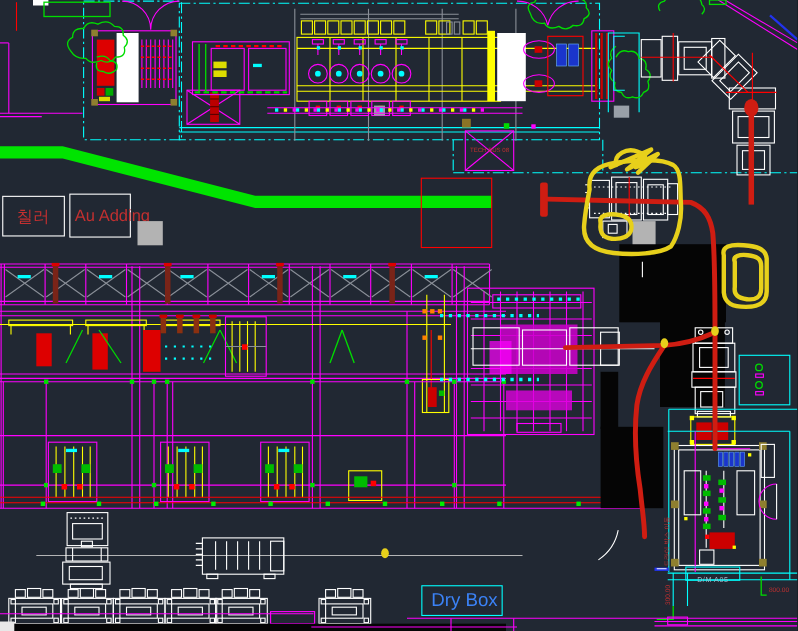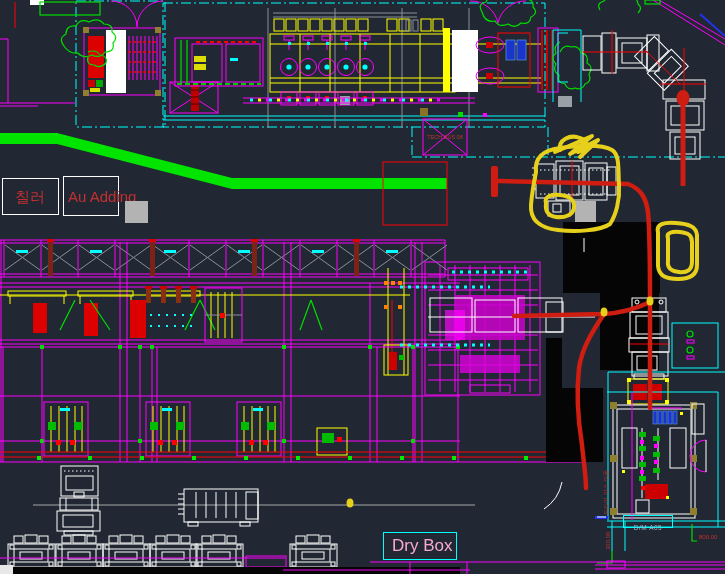--- a/index.html
+++ b/index.html
@@ -666,21 +666,21 @@
   <span class="lbl redtxt" style="left:4px;top:11px;font-size:15px;">Au Adding</span>
 </div>
 <div class="boxlbl" style="left:2px;top:178px;width:55px;height:35px;">
   <span class="lbl redtxt" style="left:12px;top:9px;font-size:15px;">칠러</span>
 </div>
 <div style="position:absolute;left:125px;top:201px;width:23px;height:22px;background:#b3b3b3;"></div>
 
 <div class="lbl redtxt" style="left:425px;top:134px;width:40px;text-align:center;font-size:5.5px;">TECH BUS 08</div>
 
 <div class="boxlbl" style="left:383px;top:532px;width:72px;height:26px;border-color:#00ffff;">
-  <span class="lbl" style="left:8px;top:3px;font-size:17px;color:#f9a8d4;">Dry Box</span>
+  <span class="lbl" style="left:8px;top:3px;font-size:17px;color:#3b82f6;">Dry Box</span>
 </div>
 
 <div style="position:absolute;left:623px;top:515px;width:48px;height:11px;border:1px solid #00ffff;text-align:center;">
   <span style="font-size:6.5px;color:#9fb6c9;letter-spacing:0.5px;">D/M A05</span>
 </div>
 
 <div class="lbl vert redtxt" style="left:605px;top:550px;font-size:6px;">300.00</div>
 <div class="lbl redtxt" style="left:699px;top:534px;font-size:6px;">800.00</div>
 <div class="lbl vert redtxt" style="left:602px;top:515px;font-size:6px;">드라이 박스 이동</div>
 </div>

